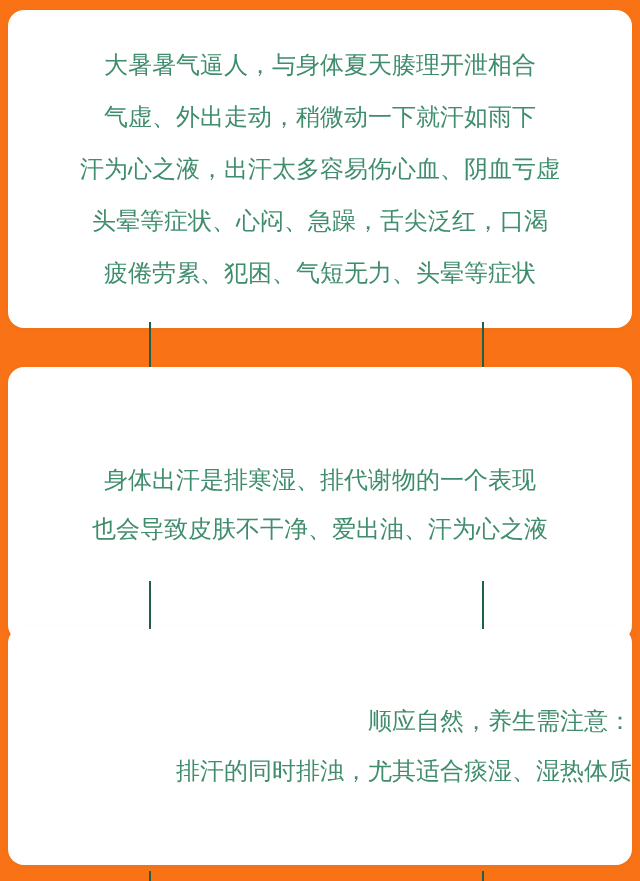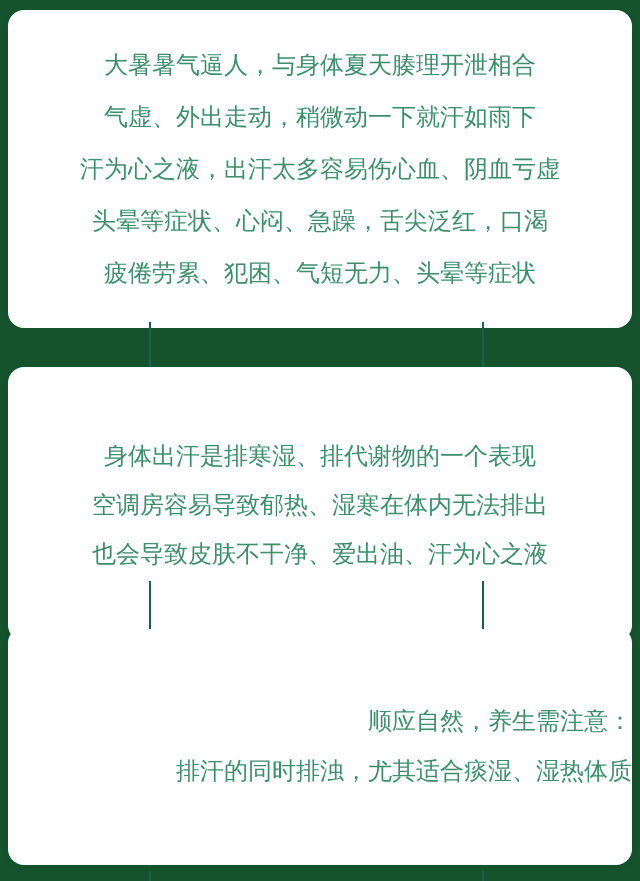--- a/index.html
+++ b/index.html
@@ -5,21 +5,21 @@
   html, body {
     margin: 0;
     padding: 0;
     background: #e8f5ee;
     font-family: "Liberation Sans", "DejaVu Sans", sans-serif;
   }
   .canvas {
     position: relative;
     width: 640px;
     height: 881px;
-    background: #14532d;
+    background: #f97316;
     overflow: hidden;
   }
   .card {
     position: absolute;
     left: 8px;
     width: 624px;
     background: #ffffff;
     border-radius: 16px;
     box-shadow: 0 2px 6px rgba(40, 90, 70, 0.05);
     display: flex;
@@ -65,21 +65,20 @@
   <section class="card card-1">
     <p class="line">大暑暑气逼人，与身体夏天腠理开泄相合</p>
     <p class="line">气虚、外出走动，稍微动一下就汗如雨下</p>
     <p class="line">汗为心之液，出汗太多容易伤心血、阴血亏虚</p>
     <p class="line">头晕等症状、心闷、急躁，舌尖泛红，口渴</p>
     <p class="line">疲倦劳累、犯困、气短无力、头晕等症状</p>
   </section>
 
   <section class="card card-2">
     <p class="line">身体出汗是排寒湿、排代谢物的一个表现</p>
-    <p class="line">空调房容易导致郁热、湿寒在体内无法排出</p>
     <p class="line">也会导致皮肤不干净、爱出油、汗为心之液</p>
   </section>
 
   <section class="card card-3">
     <p class="line">顺应自然，养生需注意：</p>
     <p class="line">排汗的同时排浊，尤其适合痰湿、湿热体质</p>
   </section>
 
   <div class="connector c-l c-gap1"></div>
   <div class="connector c-r c-gap1"></div>

